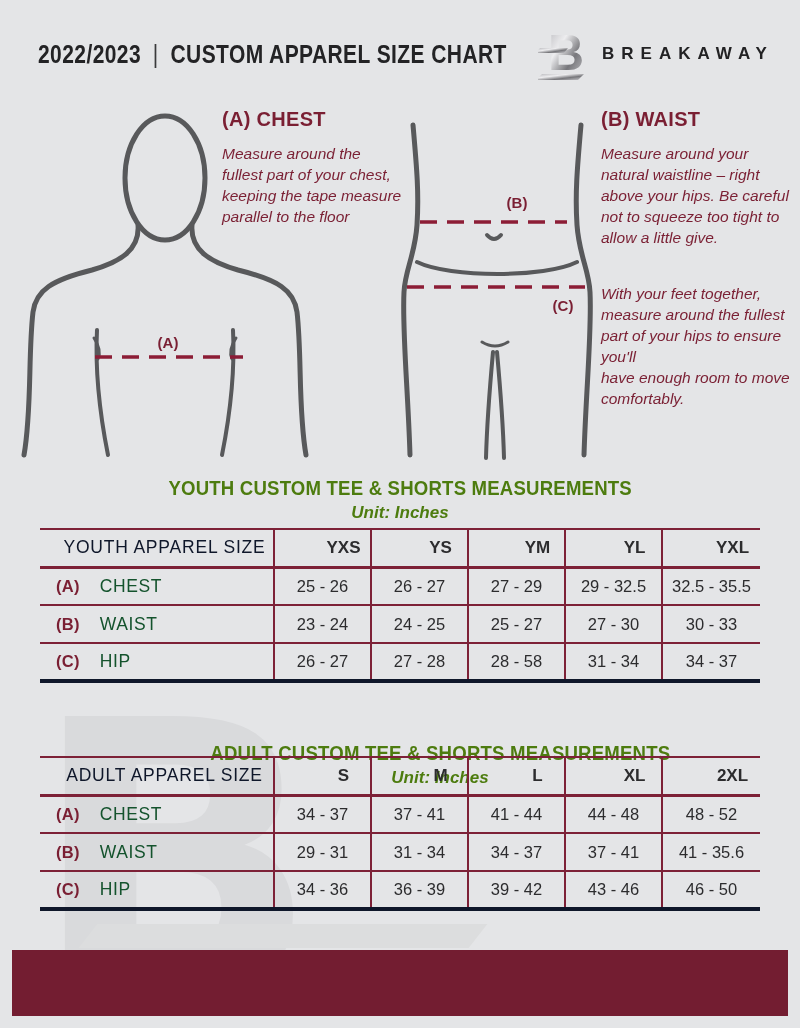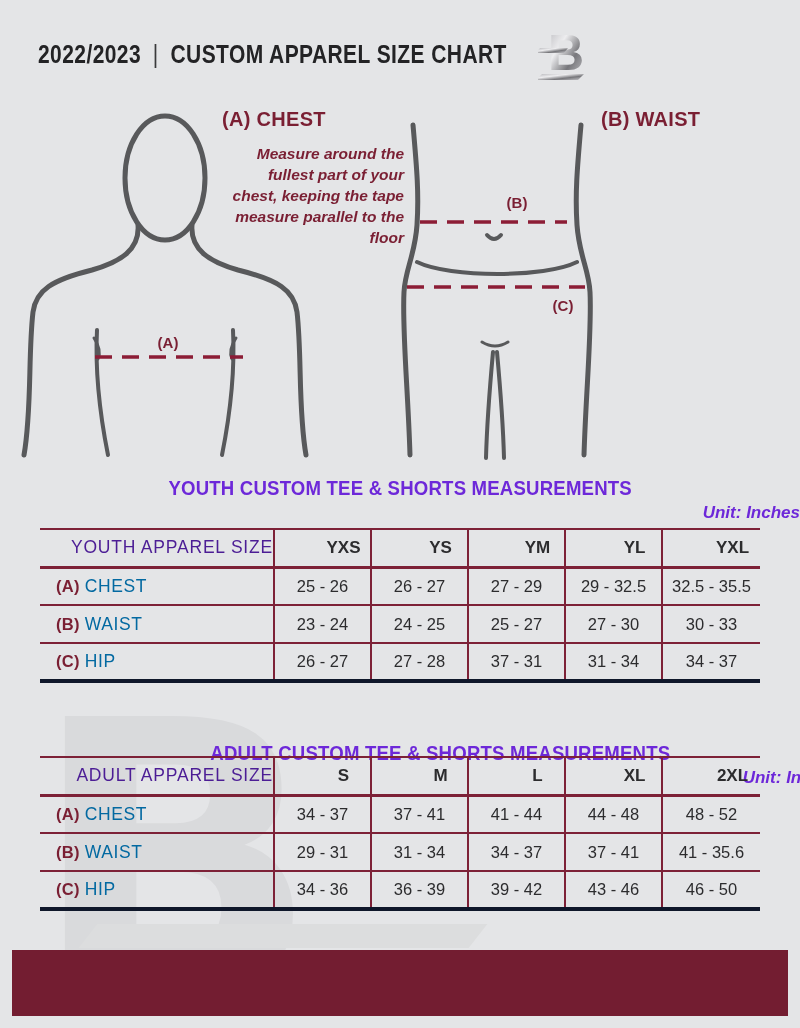--- a/index.html
+++ b/index.html
@@ -35,51 +35,51 @@
   .brand {
     position:absolute; left:602px; top:44px;
     font-weight:bold; font-size:17px; letter-spacing:7px; color:#222224;
     white-space:nowrap;
   }
   
   .figures { position:absolute; left:20px; top:95px; z-index:1; }
   
   .instr { position:absolute; z-index:1; color:#7a1f33; }
   .instr h3 { font-size:20px; font-weight:bold; letter-spacing:.3px; margin-bottom:12px; }
-  .instr p  { font-size:15.5px; font-style:italic; font-weight:700; line-height:1.36; white-space:pre-line;text-align:right; }
+  .instr p  { font-size:15.5px; font-style:italic; font-weight:400; line-height:1.36; white-space:pre-line; }
   .instr-a { left:222px; top:108px; width:182px; }
   .instr-b { left:601px; top:108px; width:196px; }
   .instr-c { left:601px; top:283px; width:200px; }
   
-  .section-title { position:absolute; left:0; width:800px; text-align:center; z-index:1; color:#6d28d9; }
+  .section-title { position:absolute; left:0; width:800px; text-align:center; z-index:1; color:#4d7c0f; }
   .section-title .t1 { display:inline-block; font-size:20px; font-weight:bold; letter-spacing:.2px; transform:scaleX(.93); }
-  .section-title .t2 { display:block; font-size:17px; font-weight:bold; font-style:italic; margin-top:3px;text-align:right; }
+  .section-title .t2 { display:block; font-size:17px; font-weight:bold; font-style:italic; margin-top:3px; }
   .yt-title { top:477px; }
   .at-title { top:742px;margin-left:40px; }
   .size-table {
     position:absolute; left:40px; width:720px; z-index:1;
     border-collapse:collapse; table-layout:fixed;
     background:transparent;
   }
   .yt-table { top:528px; }
   .at-table { top:756px; }
   .size-table th, .size-table td { height:38px; vertical-align:middle; }
   .size-table thead tr { border-top:2px solid #7d2137; border-bottom:3px solid #7d2137; }
   .size-table tbody tr { border-bottom:2px solid #7d2137; }
   .size-table tbody tr:last-child { border-bottom:4px solid #0f172a; }
   .size-table th + th, .size-table td + td { border-left:2px solid #7d2137; }
   .size-table th { font-size:17px; font-weight:bold; color:#2c2c2e; text-align:center;padding-left:42px; }
   .size-table th.rowhead {
-    text-align:right; padding-left:16px; font-weight:normal;
-    letter-spacing:.8px; color:#4c1d95; font-size:17.5px;
+    text-align:center; padding-left:16px; font-weight:normal;
+    letter-spacing:.8px; color:#0f172a; font-size:17.5px;
   }
   .size-table td { font-size:16.5px; color:#2c2c2e; text-align:center; }
   .size-table td.rowlabel { text-align:left; padding-left:16px; }
   .size-table td.rowlabel .key { font-weight:bold; color:#7a1f33; letter-spacing:.3px; }
-  .size-table td.rowlabel .lbl { color:#0369a1; letter-spacing:.6px; margin-left:5px; font-size:17.5px; }
+  .size-table td.rowlabel .lbl { color:#14532d; letter-spacing:.6px; margin-left:20px; font-size:17.5px; }
   
   .footer-bar {
     position:absolute; left:12px; top:950px; width:776px; height:66px;
     background:#731d31; z-index:2;
   }
 </style>
 </head>
 <body>
 
 <div class="watermark">B</div>
@@ -95,20 +95,21 @@
         <stop offset="0" stop-color="#b7b7bb"></stop>
         <stop offset="0.35" stop-color="#ededef"></stop>
         <stop offset="0.65" stop-color="#77777b"></stop>
         <stop offset="1" stop-color="#c9c9cd"></stop>
       </linearGradient>
     </defs>
     <text x="10" y="48" font-family="Liberation Sans, sans-serif" font-weight="bold" font-size="50" fill="url(#metal)">B</text>
     <path d="M2 26 L30 26 L26 31 L-2 31 Z" fill="url(#metal)"></path>
     <path d="M4 52 L46 52 L40 58 L-2 58 Z" fill="url(#metal)"></path>
   </svg>
+  <div class="brand">BREAKAWAY</div>
 </div>
 
 <svg class="figures" width="580" height="365" viewBox="0 0 580 365">
   <g fill="none" stroke="#58595b" stroke-width="5" stroke-linecap="round">
     <ellipse cx="145" cy="83" rx="40" ry="62"></ellipse>
     <path d="M118 130 C120 155 100 167 72 175 C32 185 16 195 13 217 C8 260 12 315 4 360"></path>
     <path d="M172 130 C170 155 190 167 218 175 C258 185 274 195 277 217 C282 260 278 315 286 360"></path>
     <path d="M77 235 C75 275 80 320 88 360" stroke-width="4"></path>
     <path d="M74 243 Q82 255 78 264" stroke-width="3"></path>
     <path d="M213 235 C215 275 210 320 202 360" stroke-width="4"></path>
@@ -134,22 +135,25 @@
     <text x="543" y="216">(C)</text>
   </g>
 </svg>
 
 <div class="instr instr-a">
   <h3>(A) CHEST</h3>
   <p>Measure around the fullest part of your chest, keeping the tape measure parallel to the floor</p>
 </div>
 <div class="instr instr-b">
   <h3>(B) WAIST</h3>
+  <p>Measure around your natural waistline – right above your hips. Be careful not to squeeze too tight to allow a little give.</p>
 </div>
 <div class="instr instr-c">
+  <p>With your feet together, measure around the fullest part of your hips to ensure you'll
+have enough room to move comfortably.</p>
 </div>
 
 <div class="section-title yt-title">
   <span class="t1">YOUTH CUSTOM TEE &amp; SHORTS MEASUREMENTS</span>
   <span class="t2">Unit: Inches</span>
 </div>
 <table class="size-table yt-table">
   <colgroup>
       <col style="width:234px">
       <col style="width:97px">
@@ -188,21 +192,21 @@
       <td>25 - 27</td>
       <td>27 - 30</td>
       <td>30 - 33</td>
     </tr>
     <tr>
       <td class="rowlabel">
         <span class="key">(C)</span><span class="lbl">HIP</span>
       </td>
       <td>26 - 27</td>
       <td>27 - 28</td>
-      <td>37 - 31</td>
+      <td>28 - 58</td>
       <td>31 - 34</td>
       <td>34 - 37</td>
     </tr>
   </tbody>
 </table>
 
 <div class="section-title at-title">
   <span class="t1">ADULT CUSTOM TEE &amp; SHORTS MEASUREMENTS</span>
   <span class="t2">Unit: Inches</span>
 </div>

